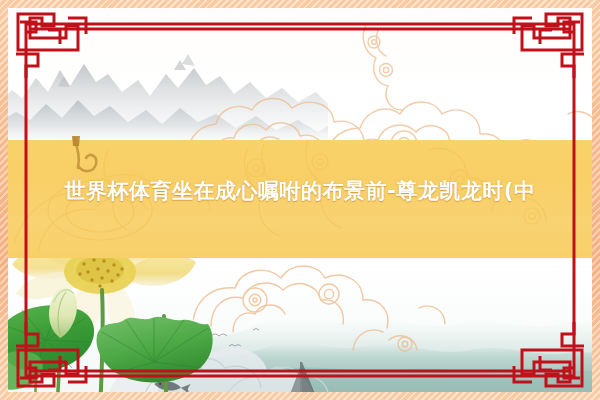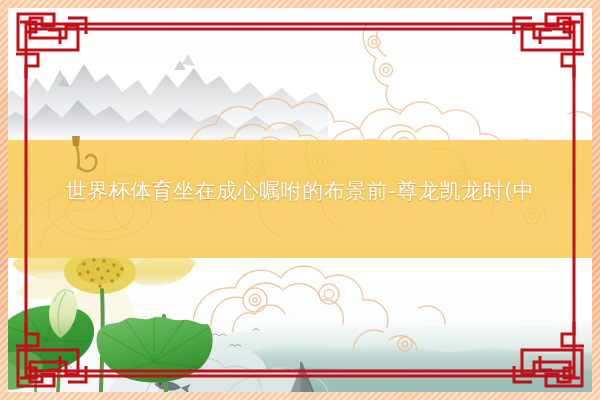--- a/index.html
+++ b/index.html
@@ -99,21 +99,21 @@
     flex-direction: column;
     align-items: center;
     justify-content: center;
     padding: 0 6px;
     box-sizing: border-box;
     z-index: 6;
   }
   .title-text {
     color: #ffffff;
     font-size: 21px;
-    font-weight: normal;
+    font-weight: bold;
     line-height: 1.55;
     letter-spacing: 0.5px;
     text-align: center;
     text-shadow:
       0 1px 1px rgba(176,112,30,0.45),
       0 0 2px rgba(190,130,40,0.30);
     max-width: 560px;
   }
 
   

